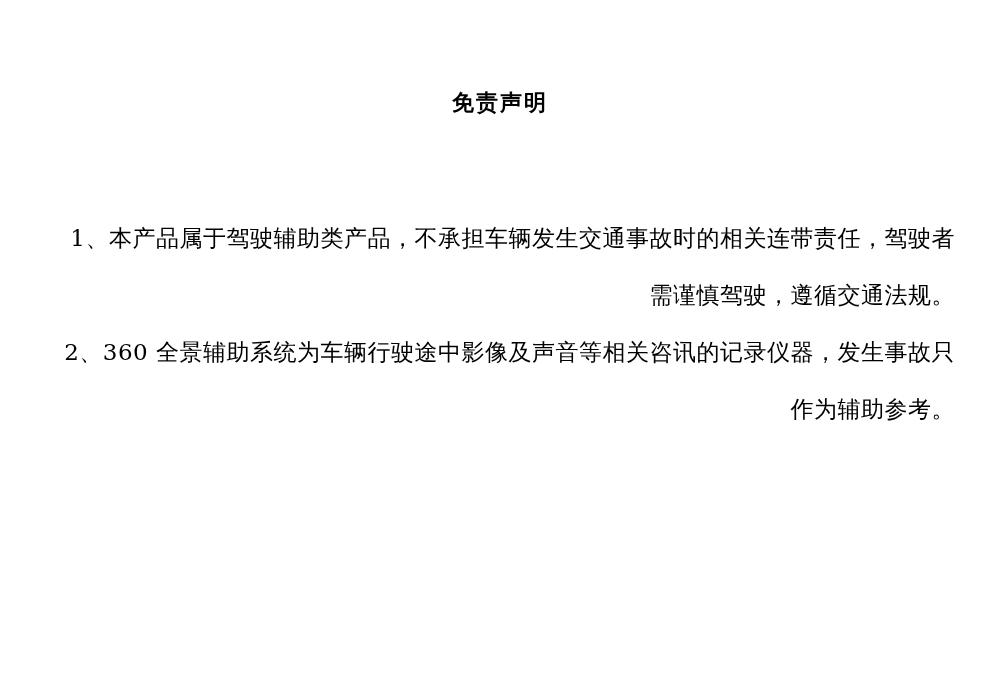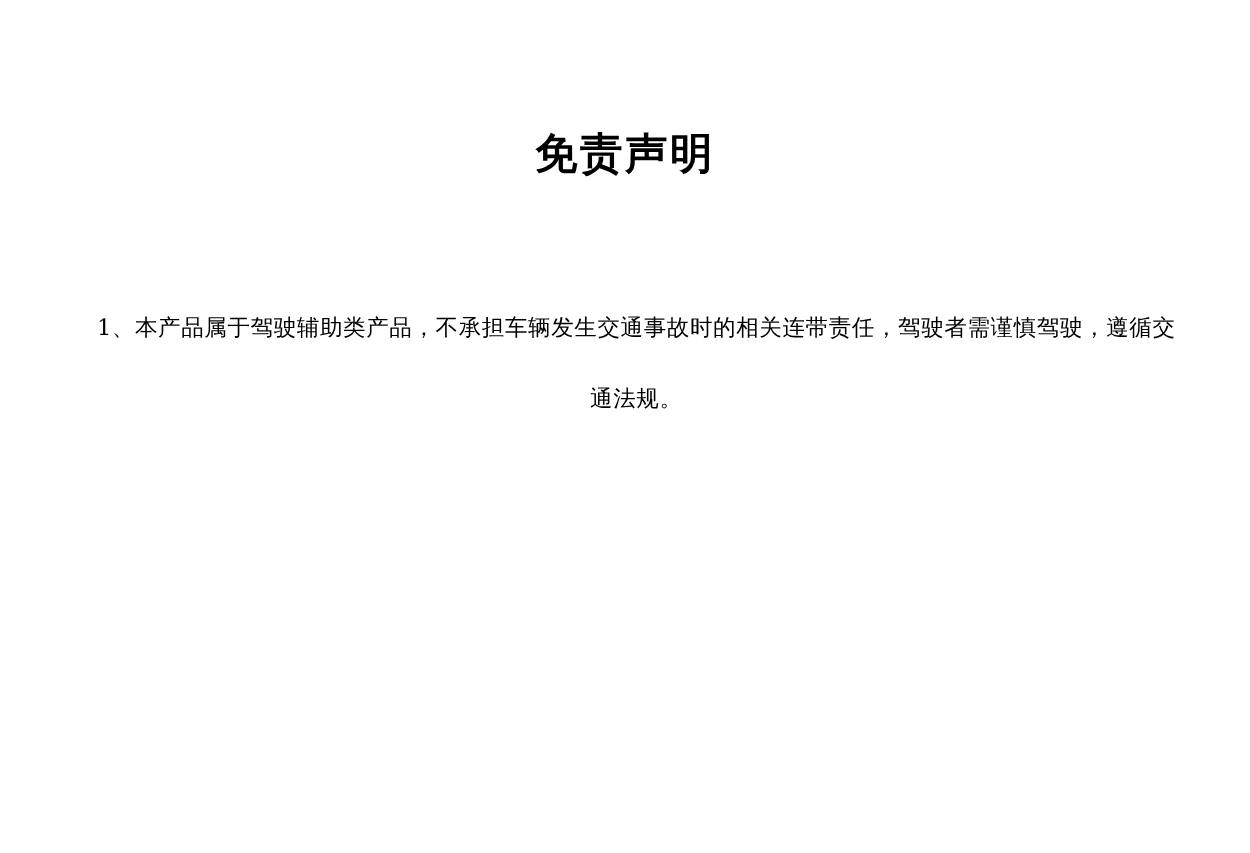--- a/index.html
+++ b/index.html
@@ -17,48 +17,49 @@
   .page {
     position: relative;
     width: 1000px;
     height: 682px;
     box-sizing: border-box;
   }
   .doc-title {
     text-align: center;
     font-family: "DejaVu Sans", "Liberation Sans", sans-serif;
     font-weight: bold;
-    font-size: 34px;
+    font-size: 22px;
     letter-spacing: 2px;
-    margin: 16px;
+    margin: 4px;
     padding-top: 84px;
   }
   .body-block {
     margin: 0;
     padding: 0;
     position: absolute;
     top: 206px;
     left: 63px;
     width: 892px;
   }
   .para {
-    font-size: 18px;
+    font-size: 23px;
     line-height: 57px;
     letter-spacing: 0.5px;
-    text-align: center;
-    margin: 12px;
+    text-align: right;
+    margin: 0;
     padding: 0;
     white-space: pre-wrap;
     word-break: break-all;
   }
 </style>
 </head>
 <body>
 
 <div class="page">
 
   <h1 class="doc-title">免责声明</h1>
 
   <div class="body-block">
     <p class="para">1、本产品属于驾驶辅助类产品，不承担车辆发生交通事故时的相关连带责任，驾驶者需谨慎驾驶，遵循交通法规。</p>
+    <p class="para">2、360 全景辅助系统为车辆行驶途中影像及声音等相关咨讯的记录仪器，发生事故只作为辅助参考。</p>
   </div>
 
 </div>
 
 </body></html>

